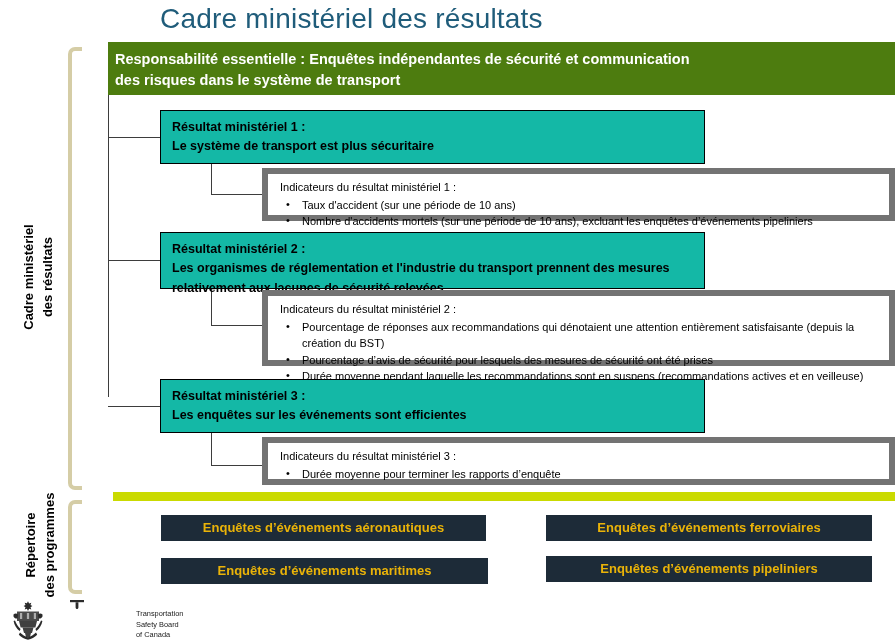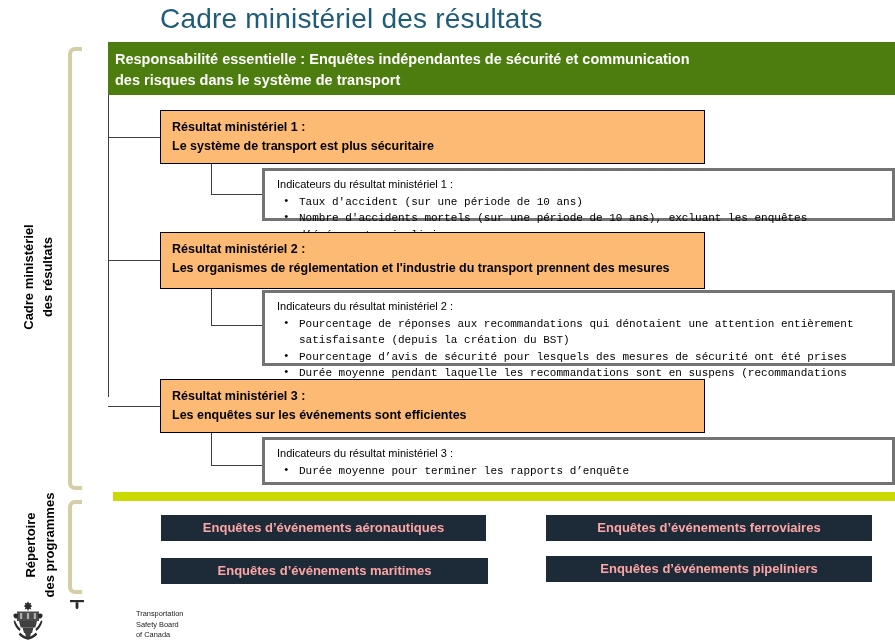--- a/index.html
+++ b/index.html
@@ -46,54 +46,53 @@
     line-height: 1.42;
     padding: 7px 0 0 7px;
     box-sizing: border-box;
   }
   .core-resp .l2 { display: block; }
 
   
   .result-box {
     position: absolute;
     border: 1px solid #000000;
-    background: #fdba74;
+    background: #14b8a6;
     box-sizing: border-box;
     font-size: 12.5px;
     font-weight: bold;
     line-height: 1.55;
     color: #000000;
     padding: 7px 0 0 11px;
   }
   .result-box span { display: block; }
 
   #result-1 { left: 160px; top: 110px; width: 545px; height: 54px; }
   #result-2 { left: 160px; top: 232px; width: 545px; height: 57px; }
   #result-3 { left: 160px; top: 379px; width: 545px; height: 54px; }
 
   
   .indicator-box {
     position: absolute;
-    border: 3px solid #737373;
+    border: 6px solid #737373;
     background: #ffffff;
     box-sizing: border-box;
     font-size: 11px;
     line-height: 1.5;
     color: #000000;
     padding: 5px 6px 4px 12px;
   }
   .indicator-box .ind-title {
     display: block;
     margin-bottom: 1px;
   }
   .indicator-box ul {
     margin: 0;
     padding: 0;
     list-style: none;
-    font-family: Liberation Mono, monospace;
   }
   .indicator-box li {
     position: relative;
     padding-left: 22px;
     margin: 0;
   }
   .indicator-box li::before {
     content: "\2022";
     position: absolute;
     left: 6px;
@@ -134,21 +133,21 @@
     top: 492px;
     width: 782px;
     height: 9px;
     background: #cada00;
   }
 
   
   .program-box {
     position: absolute;
     background: #1d2b38;
-    color: #fca5a5;
+    color: #eab308;
     font-size: 13px;
     font-weight: bold;
     text-align: center;
     line-height: 25px;
     height: 26px;
     box-sizing: border-box;
     white-space: nowrap;
   }
   #prog-aero { left: 161px; top: 515px; width: 325px; }
   #prog-ferro { left: 546px; top: 515px; width: 326px; }
@@ -251,20 +250,21 @@
     <span class="ind-title">Indicateurs du résultat ministériel 1 :</span>
     <ul>
       <li>Taux d'accident (sur une période de 10 ans)</li>
       <li>Nombre d'accidents mortels (sur une période de 10 ans), excluant les enquêtes d’événements pipeliniers</li>
     </ul>
   </div>
 
   <div class="result-box" id="result-2">
     <span>Résultat ministériel 2 :</span>
     <span>Les organismes de réglementation et l'industrie du transport prennent des mesures</span>
+    <span>relativement aux lacunes de sécurité relevées</span>
   </div>
 
   <div class="indicator-box" id="indicators-2">
     <span class="ind-title">Indicateurs du résultat ministériel 2 :</span>
     <ul>
       <li>Pourcentage de réponses aux recommandations qui dénotaient une attention entièrement satisfaisante (depuis la création du BST)</li>
       <li>Pourcentage d’avis de sécurité pour lesquels des mesures de sécurité ont été prises</li>
       <li>Durée moyenne pendant laquelle les recommandations sont en suspens (recommandations actives et en veilleuse)</li>
     </ul>
   </div>

